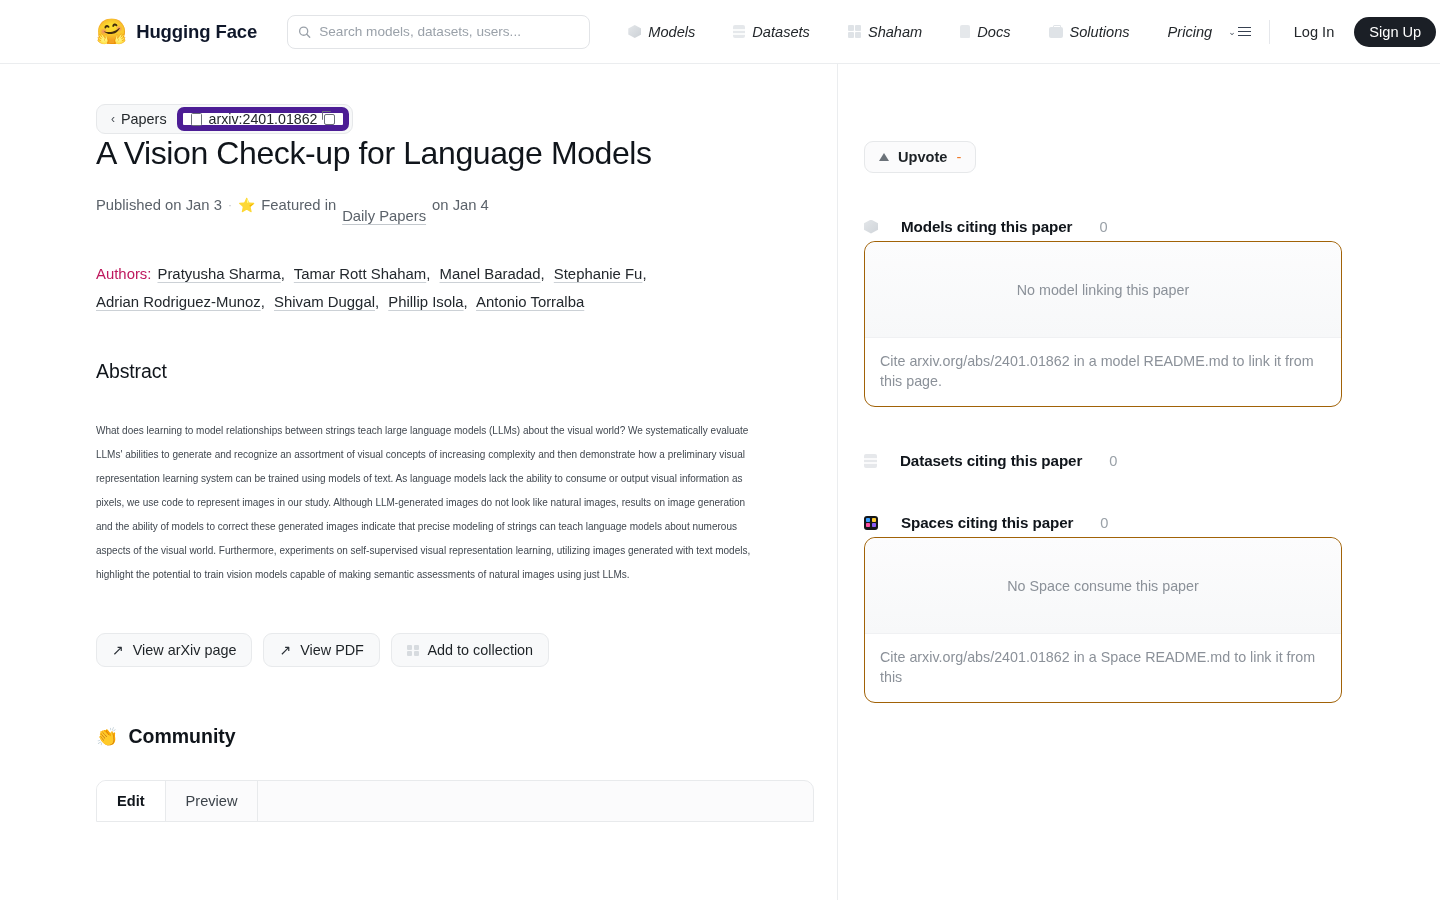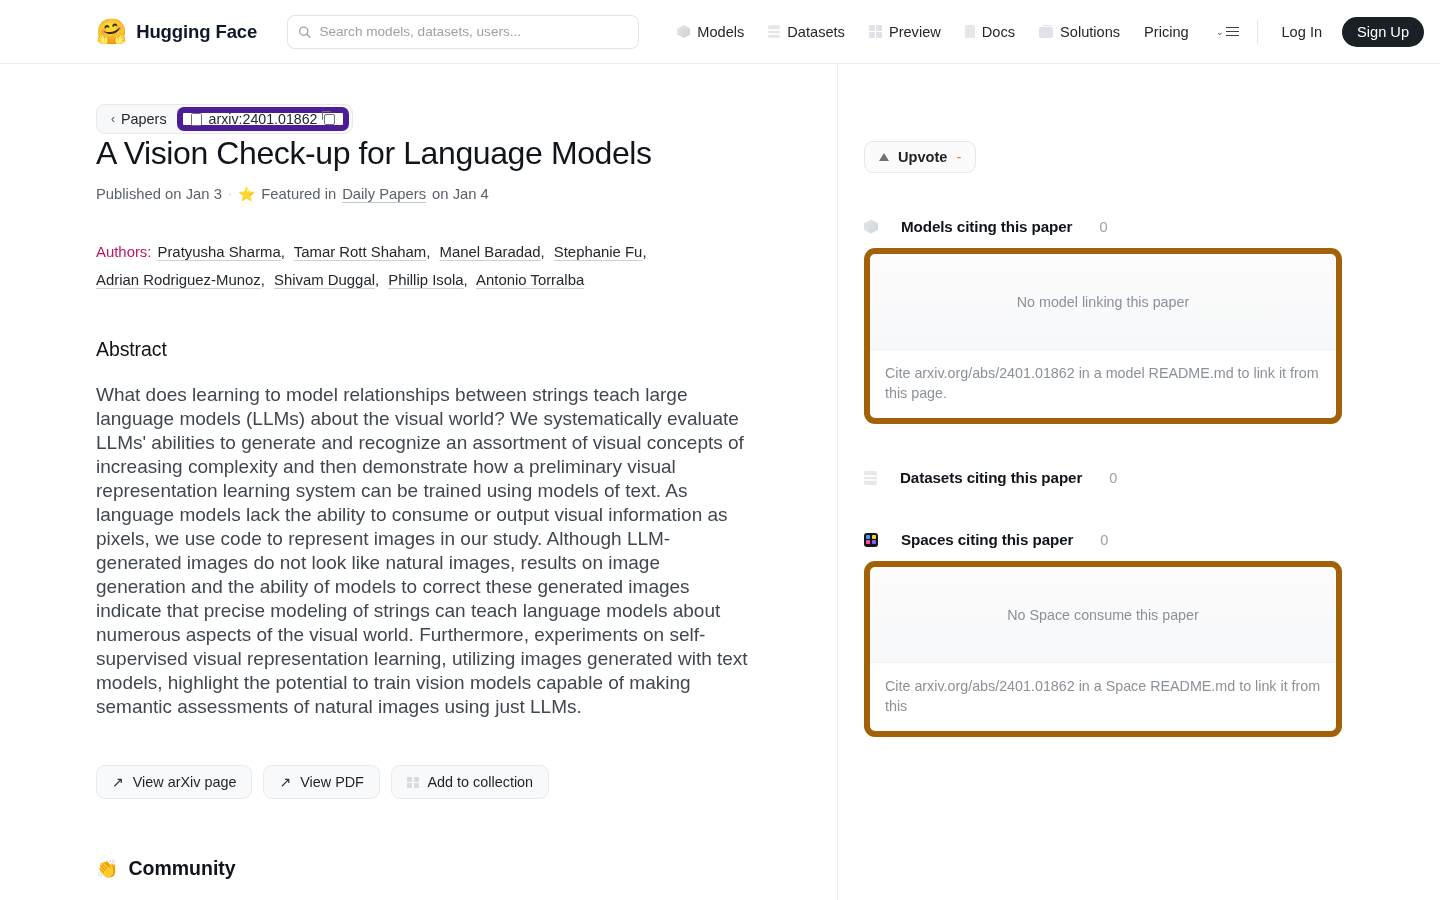--- a/index.html
+++ b/index.html
@@ -32,21 +32,21 @@
   }
   .brand-emoji { font-size: 25px; line-height: 1; }
   .brand-name {
     font-size: 18.5px;
     font-weight: bold;
     letter-spacing: -0.1px;
     color: #0f172a;
   }
   .search-wrap {
     margin-left: 30px;
-    width: 352px;
+    width: 303px;
     height: 34px;
     border: 1px solid #e2e4e7;
     border-radius: 8px;
     display: flex;
     align-items: center;
     padding: 0 10px;
     gap: 8px;
     background: #fff;
     flex-shrink: 0;
   }
@@ -57,22 +57,23 @@
     font-family: "Liberation Sans", sans-serif;
     color: #33383d;
     width: 100%;
     background: transparent;
   }
   .search-wrap input::placeholder { color: #9aa1a9; }
   .nav-links {
     margin-left: 30px;
     display: flex;
     align-items: center;
-    gap: 8px;
+    gap: 22px;
     flex: 1;
+    font-style: italic;
   }
   .nav-link {
     display: flex;
     align-items: center;
     gap: 7px;
     font-size: 14.6px;
     color: #23272b;
     padding: 6px 8px;
     border-radius: 6px;
     cursor: pointer;
@@ -214,20 +215,21 @@
     color: #5b626a;
   }
   .meta-dot { color: #b8bec4; font-size: 12px; }
   .meta-star { font-size: 14px; }
   .meta-link {
     color: #5b626a;
     text-decoration: underline;
     text-decoration-color: #c3c8cd;
     text-underline-offset: 2.5px;
     cursor: pointer;
+    margin-top: 22px;
   }
 
   
   .authors {
     margin-top: 36px;
     font-size: 14.9px;
     line-height: 28px;
     max-width: 660px;
   }
   .authors-label { color: #be185d; margin-right: 6px; }
@@ -243,22 +245,22 @@
 
   
   .abstract-h {
     margin-top: 44px;
     font-size: 19.5px;
     font-weight: normal;
     color: #10151b;
     letter-spacing: -0.1px;
   }
   .abstract-body {
-    margin-top: 22px;
-    font-size: 19px;
+    margin-top: 36px;
+    font-size: 10px;
     line-height: 24px;
     color: #40474f;
     max-width: 655px;
     text-align: left;
   }
 
   
   .actions {
     margin-top: 46px;
     display: flex;
@@ -363,23 +365,23 @@
     align-items: center;
     gap: 23px;
     font-size: 15.2px;
     font-weight: bold;
     color: #10151b;
     letter-spacing: -0.1px;
   }
   .cite-count { color: #9aa1a8; font-weight: normal; font-size: 14.6px; margin-left: 4px; }
 
   .cite-card {
-    margin-top: 13px;
+    margin-top: 6px;
     width: 478px;
-    border: 6px solid #a16207;
+    border: 1px solid #a16207;
     border-radius: 11px;
     background: #fff;
     overflow: hidden;
   }
   .cite-empty {
     height: 96px;
     display: flex;
     align-items: center;
     justify-content: center;
     font-size: 14.3px;
@@ -492,21 +494,21 @@
       <span class="ic-datasets"></span>
       <span>Datasets</span>
     </div>
     <div class="nav-link">
       <span class="ic-spaces">
           <i></i>
           <i></i>
           <i></i>
           <i></i>
         </span>
-      <span>Preview</span>
+      <span>Shaham</span>
     </div>
     <div class="nav-link">
       <span class="ic-docs"></span>
       <span>Docs</span>
     </div>
     <div class="nav-link">
       <span class="ic-solutions"></span>
       <span>Solutions</span>
     </div>
     <div class="nav-link">

